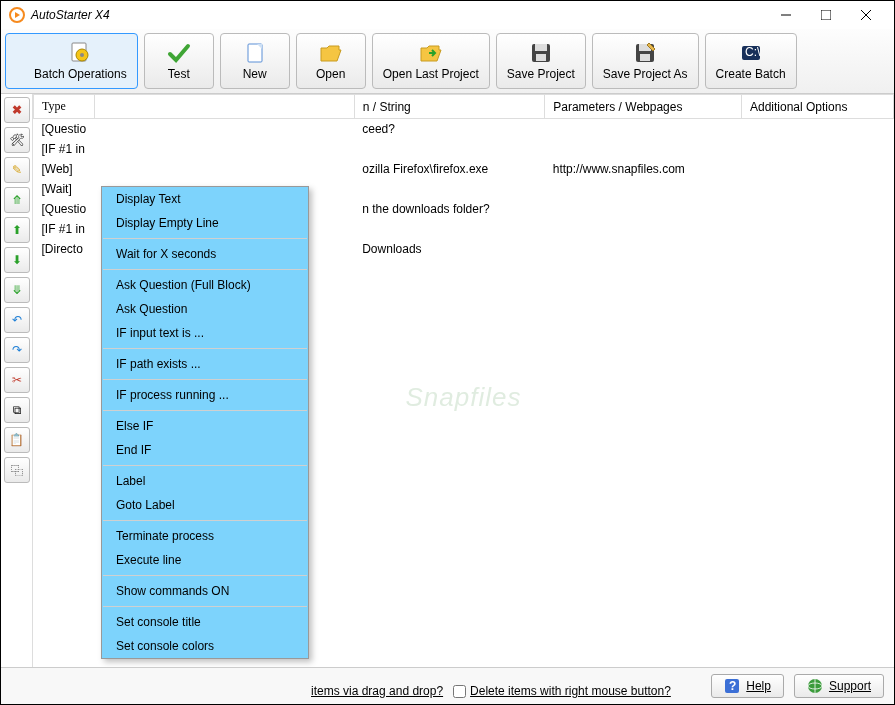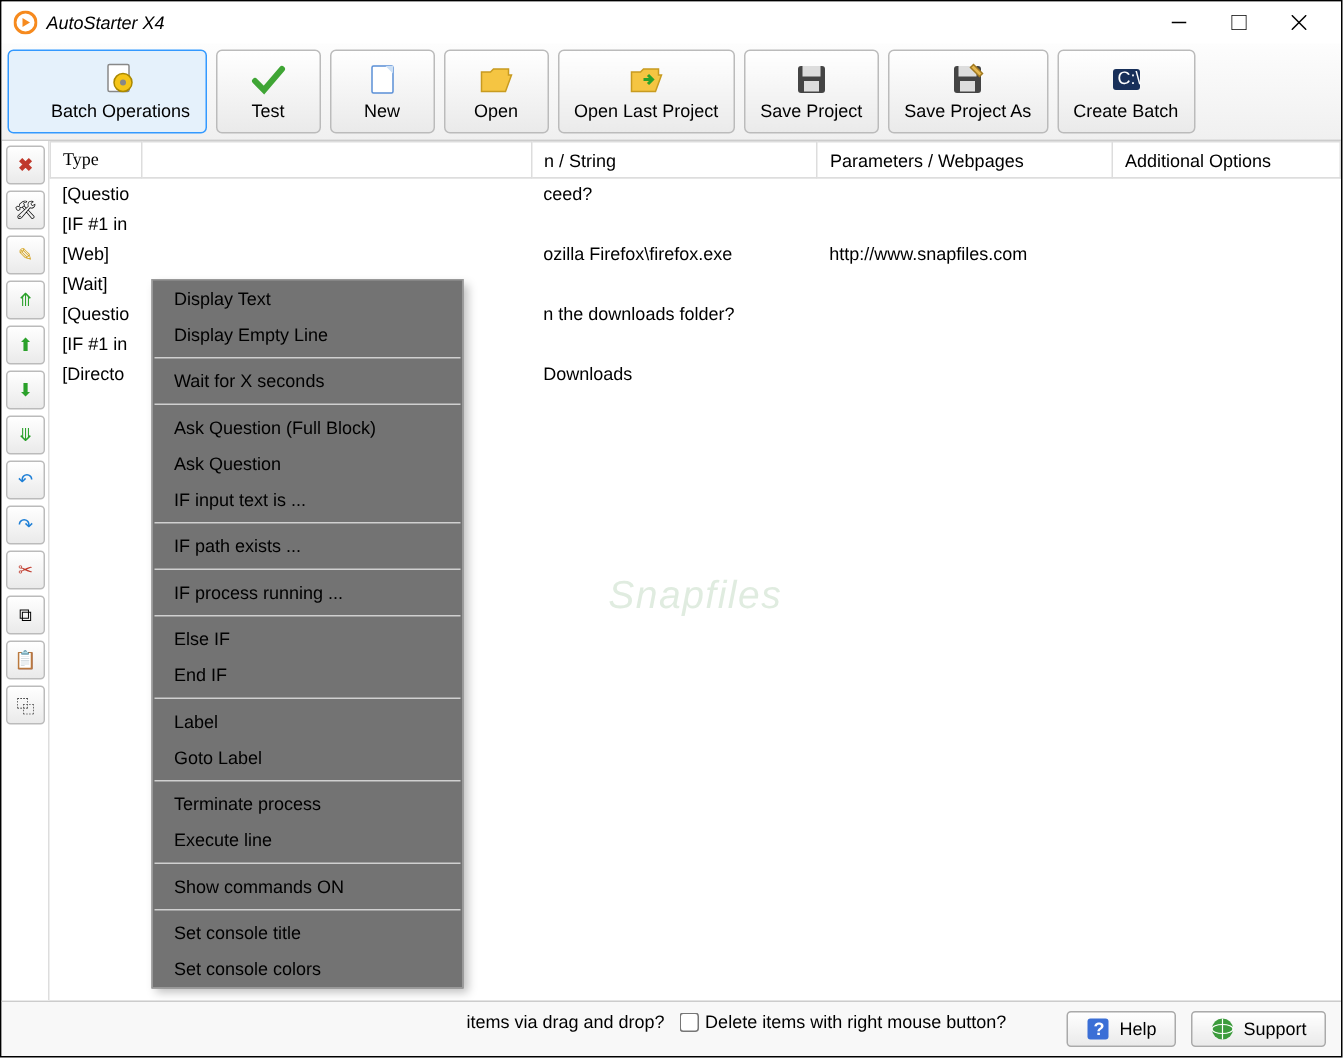--- a/index.html
+++ b/index.html
@@ -19,25 +19,25 @@
 .main-area { display: flex; flex: 1; overflow: hidden; position: relative; }
 .side-toolbar { width: 32px; display: flex; flex-direction: column; gap: 4px; padding: 3px; background: #fff; border-right: 1px solid #ddd; }
 .side-btn { width: 26px; height: 26px; border: 1px solid #bbb; border-radius: 3px; background: linear-gradient(#ffffff, #eaeaea); display: flex; align-items: center; justify-content: center; cursor: pointer; font-size: 14px; }
 
 .table-wrap { flex: 1; overflow: hidden; position: relative; }
 table { width: 100%; border-collapse: collapse; }
 th { text-align: left; font-weight: normal; padding: 4px 8px; border: 1px solid #ddd; background: #fff; font-size: 12px; }
 td { padding: 2px 8px; font-size: 12px; height: 20px; }
 .watermark { position: absolute; top: 50%; left: 50%; transform: translate(-50%, -50%); font-size: 26px; font-style: italic; color: rgba(100, 160, 100, 0.2); pointer-events: none; letter-spacing: 1px; margin-top: 16px; }
 
-.dropdown { position: absolute; left: 100px; top: 92px; width: 208px; background: #737373; border: 1px solid #999; box-shadow: 3px 3px 6px rgba(0,0,0,0.25); z-index: 100; }
+.dropdown { position: absolute; left: 100px; top: 92px; width: 208px; background: #7dd3fc; border: 1px solid #999; box-shadow: 3px 3px 6px rgba(0,0,0,0.25); z-index: 100; }
 .dropdown-item { padding: 5px 14px; font-size: 12px; cursor: pointer; }
 .dropdown-sep { height: 1px; background: #d0d0d0; margin: 3px 1px; }
 
-.bottom-bar { display: flex; align-items: flex-start; gap: 10px; padding: 6px 10px; border-top: 1px solid #ccc; background: #f8f8f8; }
+.bottom-bar { display: flex; align-items: flex-end; gap: 10px; padding: 6px 10px; border-top: 1px solid #ccc; background: #f8f8f8; text-decoration: underline; }
 .bottom-bar .chk { display: flex; align-items: center; gap: 4px; }
 .bottom-bar .chk input { width: 13px; height: 13px; }
 .bottom-btn { height: 24px; padding: 0 12px; border: 1px solid #aaa; border-radius: 3px; background: linear-gradient(#ffffff, #eaeaea); display: flex; align-items: center; gap: 6px; cursor: pointer; }
 .spacer { flex: 1; }
 
 svg { display: block; }
 </style>
 </head>
 <body>
 

